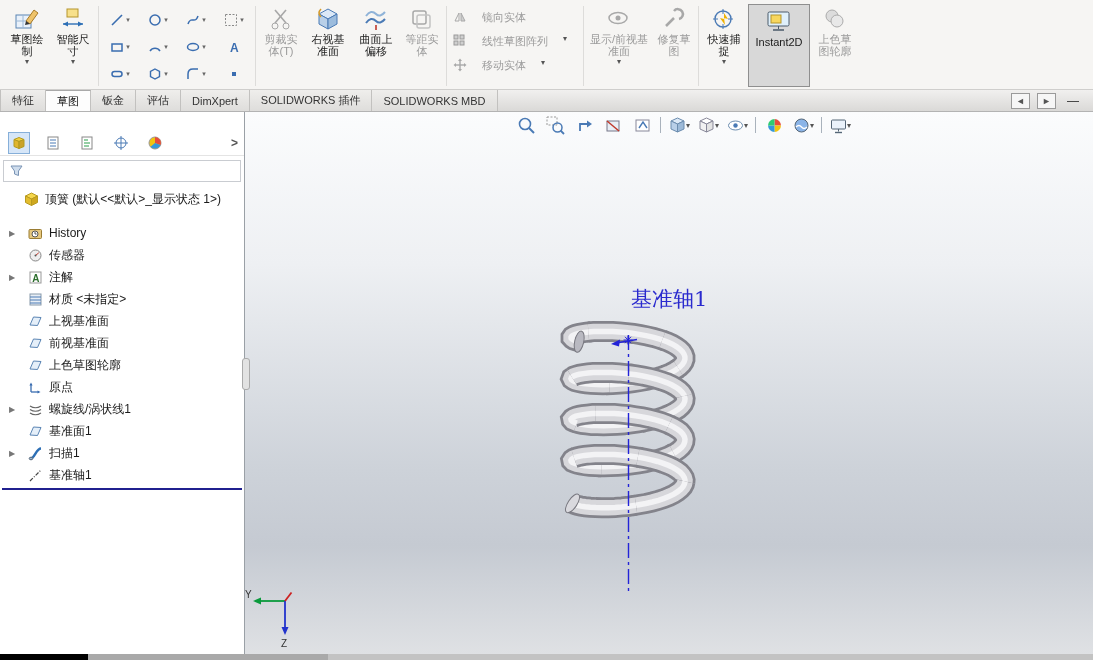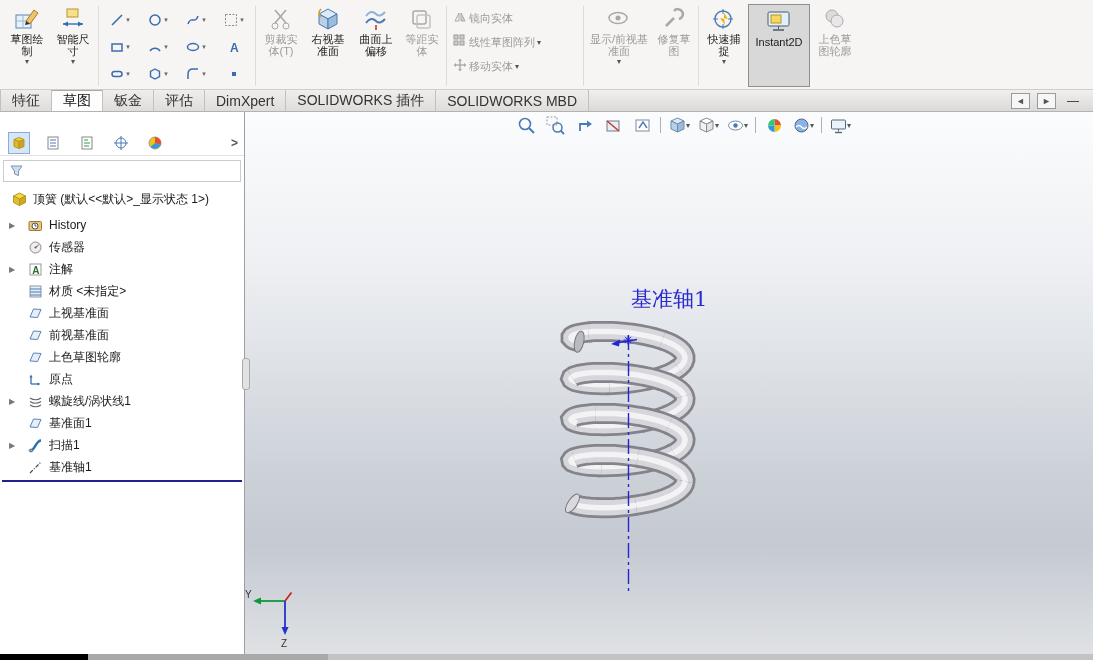--- a/index.html
+++ b/index.html
@@ -13,49 +13,49 @@
   .bigbtn{display:flex;flex-direction:column;align-items:center;padding-top:3px;
           font-size:11px;line-height:12px;text-align:center;color:#1a1a1a;cursor:default}
   .bigbtn .blabel{word-break:break-all}
   .bigbtn.disabled{color:#9b9b9b}
   .caret{font-size:8px;color:#555;line-height:9px}
   .ricon{height:28px;display:flex;align-items:center;justify-content:center}
   .toolgrid{display:grid;grid-template-columns:repeat(4,38px);grid-auto-rows:27px;align-content:start;padding-top:4px}
   .cell{display:flex;align-items:center;justify-content:center;gap:2px;cursor:default}
   .cell .caret{font-size:7px;color:#666}
   .stackcol{display:flex;flex-direction:column;padding-top:8px;gap:8px;width:132px}
-  .stackrow{display:flex;align-items:center;gap:2px;font-size:11px;color:#9b9b9b;padding-left:4px}
+  .stackrow{display:flex;align-items:flex-start;gap:15px;font-size:11px;color:#9b9b9b;padding-left:4px}
   #instant2d-btn{background:#d8d8d8;border:1px solid #8f8f8f;margin:2px 1px;padding:3px 4px 16px}
 
   
   #tabbar{position:absolute;left:0;top:90px;width:1093px;height:22px;
           background:linear-gradient(#f1f0ef,#dad9d7);border-bottom:1px solid #b3b3b3;
           display:flex;align-items:stretch}
-  .tab{font-size:14px;color:#333;padding:0 11px;border-right:1px solid #c2c1bf;
+  .tab{font-size:11px;color:#333;padding:0 11px;border-right:1px solid #c2c1bf;
        display:flex;align-items:center;cursor:default;background:linear-gradient(#efeeec,#dedddb)}
   .tab:first-child{border-left:1px solid #c2c1bf}
   .tab.active{background:#fdfdfd;color:#111;border-top:1px solid #a9a9a9}
   #tab-right{margin-left:auto;display:flex;align-items:center;gap:7px;padding-right:10px}
   .navbtn{width:19px;height:16px;border:1px solid #9a9a9a;background:#f6f6f6;color:#555;
           font-size:9px;display:flex;align-items:center;justify-content:center;cursor:default}
   .minbtn{color:#333;font-size:12px;cursor:default;padding:0 4px}
 
   
   #panel{position:absolute;left:0;top:112px;width:245px;height:542px;background:#fff;
          border-right:1px solid #9aa0a6}
   #panel-tabs{margin-top:18px;height:26px;display:flex;align-items:center;gap:12px;
               padding:0 8px;border-bottom:1px solid #e4e4e4;position:relative}
   .ptab{width:22px;height:22px;display:flex;align-items:center;justify-content:center;cursor:default}
   .ptab.sel{background:#d6e6f8;border:1px solid #86afd9}
   #panel-expand{position:absolute;right:6px;color:#555;font-size:12px;font-weight:bold;cursor:default}
   #filter-row{margin:4px 3px 0 3px;height:22px;border:1px solid #c9ccd1;display:flex;
               align-items:center;padding-left:5px;background:#fff}
   #tree{margin-top:6px;font-size:12px;color:#1a1a1a}
   .trow{height:22px;display:flex;align-items:center;gap:6px;padding-left:28px;position:relative;cursor:default}
-  .trow.root{padding-left:12px;margin-bottom:4px}
+  .trow.root{padding-left:24px;margin-bottom:12px}
   .trow .arrow{position:absolute;left:9px;font-size:8px;color:#777}
   .ticon{width:15px;height:15px;display:flex;align-items:center;justify-content:center}
   .rollback{border-top:2px solid #20208f;margin:2px 2px 0 2px}
   #panel-grip{position:absolute;left:242px;top:358px;width:8px;height:32px;background:#e2e2e2;
               border:1px solid #aaa;border-radius:3px;z-index:5;cursor:default}
 
   
   #viewport{position:absolute;left:245px;top:112px;width:848px;height:542px;
             background:linear-gradient(180deg,#fbfcfd 0%,#eef0f3 28%,#cdd2d9 66%,#c5cad2 80%,#dfe1e4 100%)}
   #headsup{position:absolute;left:270px;top:3px;display:flex;align-items:center;gap:7px;z-index:3}

